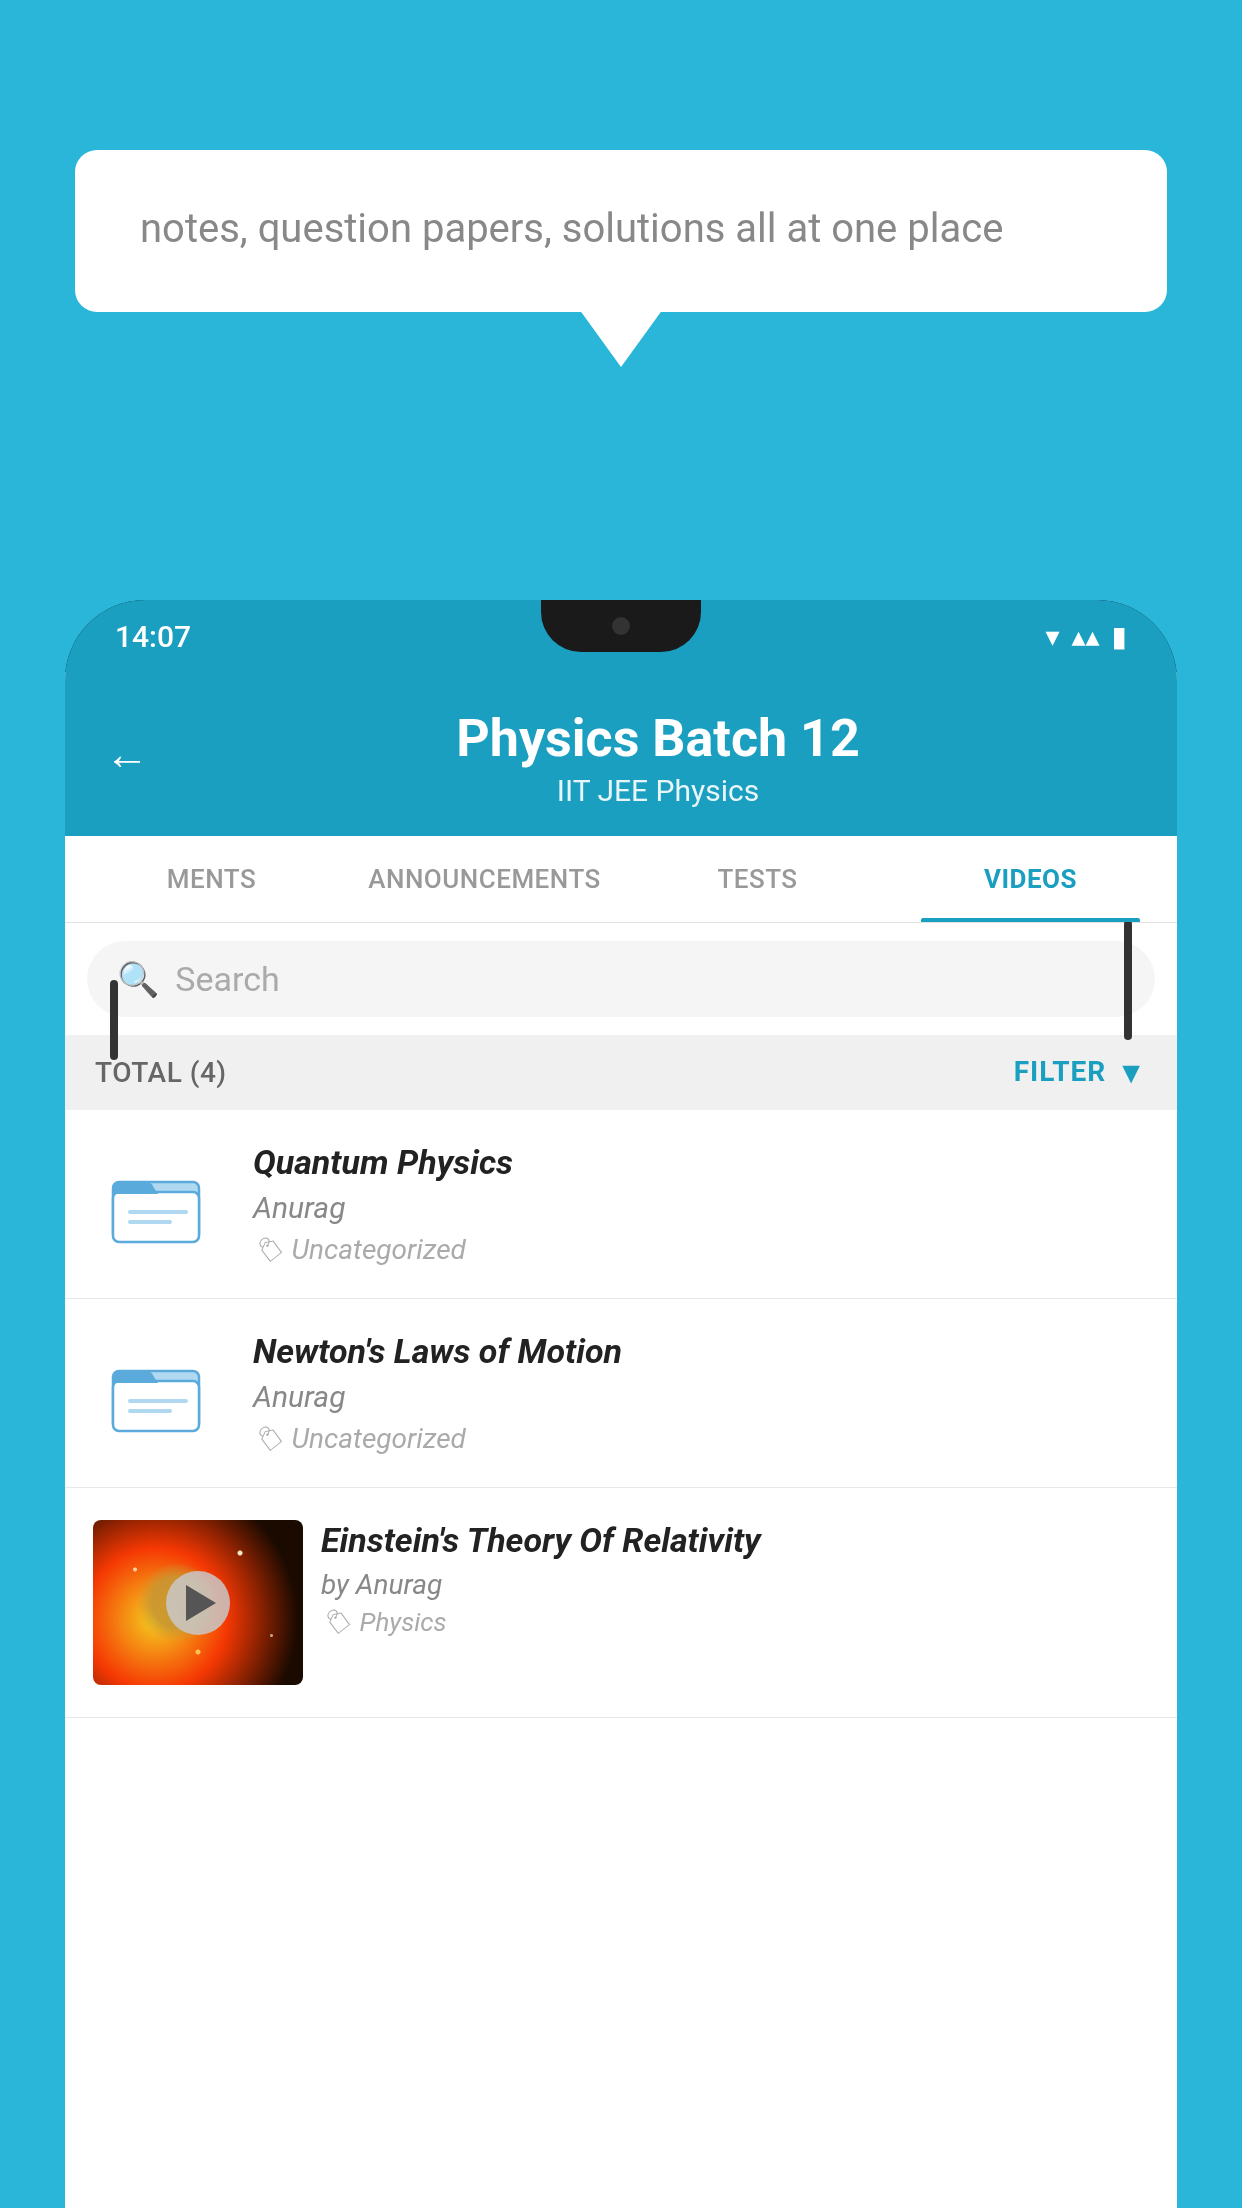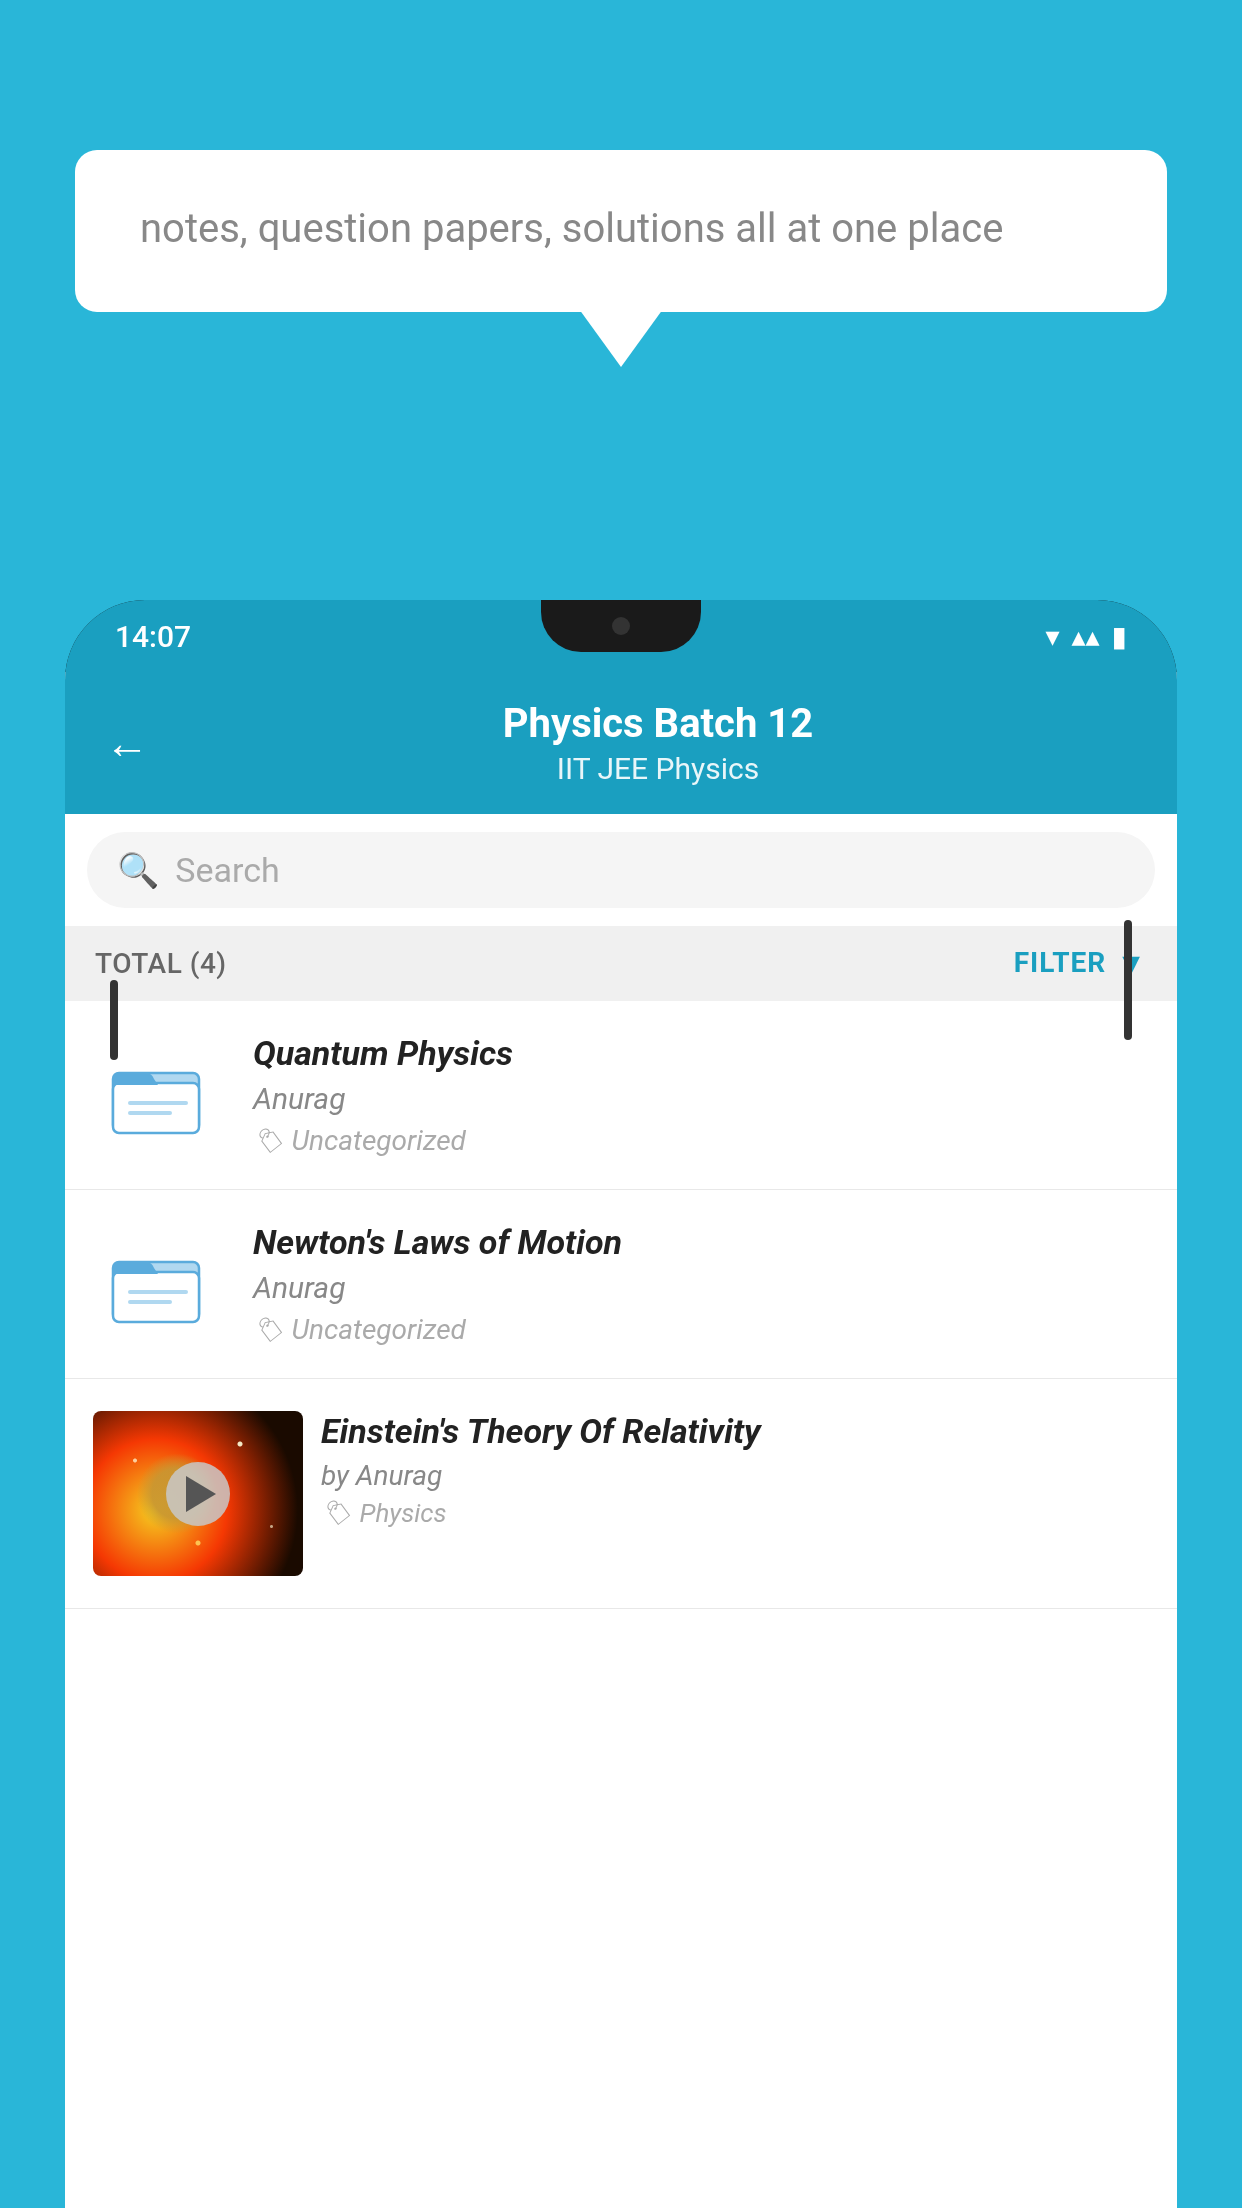--- a/index.html
+++ b/index.html
@@ -127,22 +127,23 @@
       color: white;
       font-size: 44px;
       cursor: pointer;
     }
     .header-title-block {
       flex: 1;
       text-align: center;
     }
     .header-title {
       color: white;
-      font-size: 40px;
+      font-size: 52px;
       font-weight: 700;
+      margin-top: 8px;
     }
     .header-subtitle {
       color: rgba(255,255,255,0.9);
       font-size: 30px;
       margin-top: 4px;
     }
 
     
     .tabs {
       display: flex;
@@ -402,20 +403,34 @@
   <div class="app-screen">
 
     <div class="app-header">
       <div class="back-arrow">←</div>
       <div class="header-title-block">
         <div class="header-title">Physics Batch 12</div>
         <div class="header-subtitle">IIT JEE   Physics</div>
       </div>
     </div>
 
+    <div class="tabs">
+      <div class="tab">
+        <span>MENTS</span>
+      </div>
+      <div class="tab">
+        <span>ANNOUNCEMENTS</span>
+      </div>
+      <div class="tab">
+        <span>TESTS</span>
+      </div>
+      <div class="tab active">
+        <span>VIDEOS</span>
+      </div>
+    </div>
 
     <div class="search-container">
       <div class="search-bar">
         <span class="search-icon-wrap">🔍</span>
         <span class="search-input-label">Search</span>
       </div>
     </div>
 
     <div class="filter-bar">
       <span class="total-label">TOTAL (4)</span>

